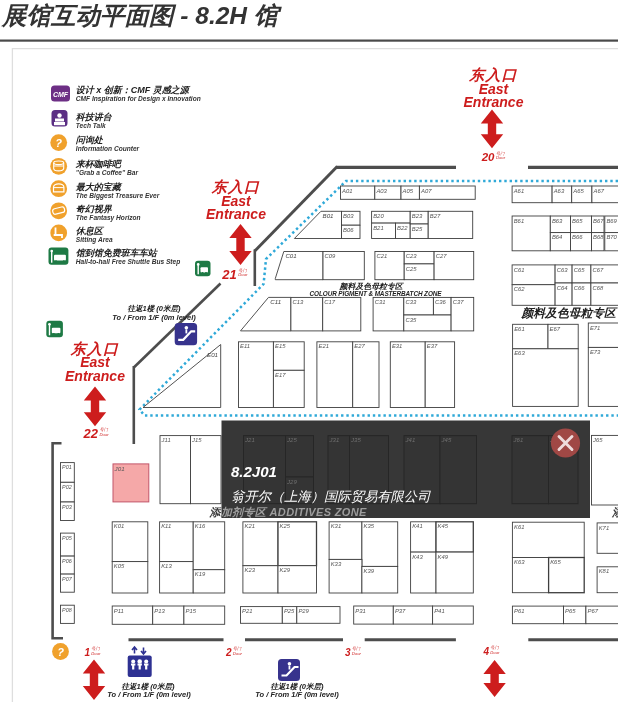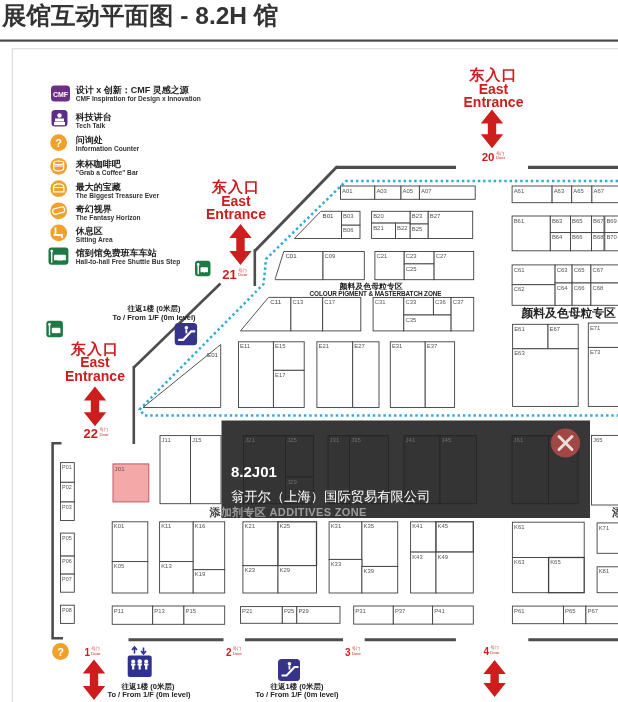--- a/index.html
+++ b/index.html
@@ -1,16 +1,16 @@
 <!DOCTYPE html>
 <html><head><meta charset="utf-8">
 <style>
 html,body{margin:0;padding:0;background:#fff;width:618px;height:702px;overflow:hidden;
 font-family:"Liberation Sans",sans-serif;}
-#wrap{position:relative;width:618px;height:702px;}
+#wrap{position:relative;width:618px;height:702px;font-style:italic;}
 svg{position:absolute;left:0;top:0;}
 </style></head><body>
 <div id="wrap">
 <svg width="618" height="702" viewBox="0 0 618 702">
 
 <text x="2" y="24" font-size="24.5" font-weight="bold" fill="#333">展馆互动平面图 - 8.2H 馆</text>
 
 <rect x="0" y="39.5" width="618" height="2.2" fill="#4a4a4a"></rect>
 
 <path d="M12.4,702 L12.4,48.7 L618,48.7" fill="none" stroke="#dedede" stroke-width="1.3"></path>

